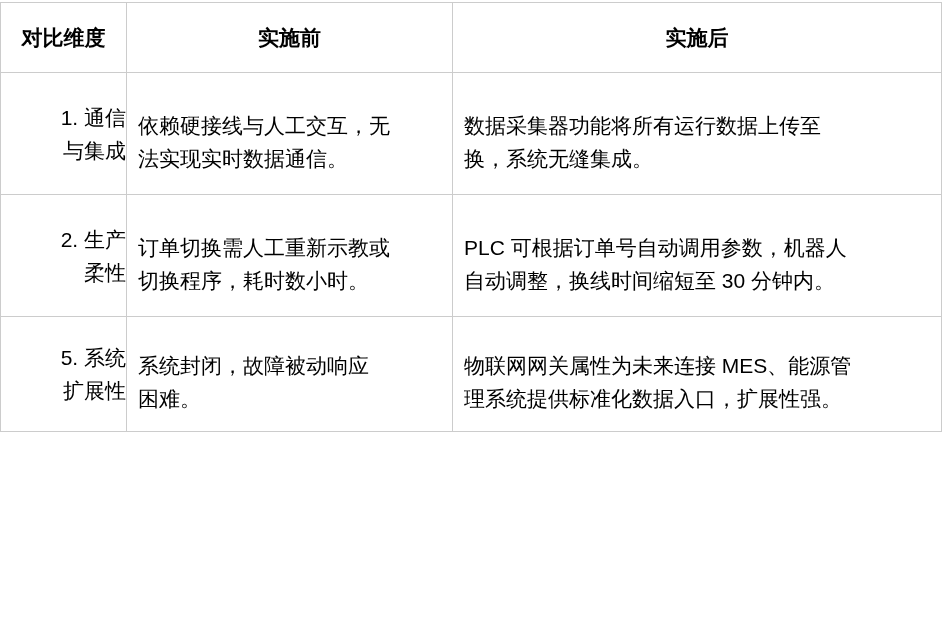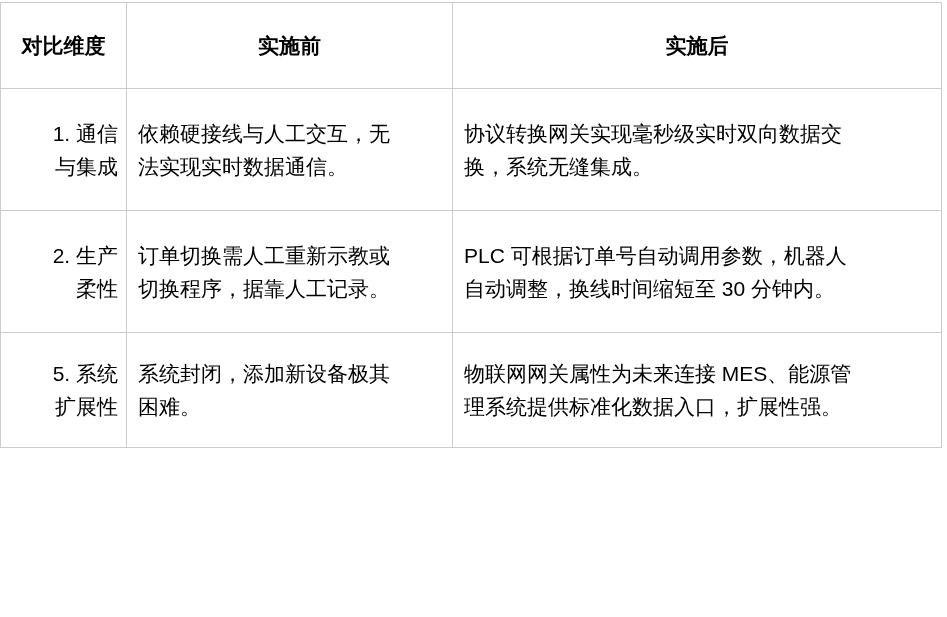--- a/index.html
+++ b/index.html
@@ -22,33 +22,33 @@
   table.cmp col.c1 { width: 126px; }
   table.cmp col.c2 { width: 326px; }
   table.cmp col.c3 { width: 489px; }
   table.cmp th, table.cmp td {
     border: 1px solid #cccccc;
     font-size: 21px;
     line-height: 33px;
     vertical-align: middle;
     white-space: pre-line;
     overflow: hidden;
-    padding: 8px;
+    padding: 0;
   }
   table.cmp th {
     font-weight: bold;
     text-align: center;
     height: 69px;
   }
   table.cmp td.dim {
     text-align: right;
   }
   table.cmp td.txt {
     text-align: left;
-    padding: 0 8px 0 11px;
+    padding: 16px 8px 0 11px;
   }
   tr.row-1 td { height: 105px; }
   tr.row-2 td { height: 105px; margin-left: 31px; }
   tr.row-3 td { height: 127px; }
   tr.row-4 td { height: 105px; }
   tr.row-5 td { height: 98px; margin-top: 14px; }
 </style>
 </head>
 <body>
 
@@ -64,33 +64,33 @@
       <th>实施前</th>
       <th>实施后</th>
     </tr>
   </thead>
   <tbody>
     <tr class="row-1">
       <td class="dim">1. 通信
 与集成</td>
       <td class="txt">依赖硬接线与人工交互，无
 法实现实时数据通信。</td>
-      <td class="txt">协议转换网关实现毫秒级实时双向数据交
+      <td class="txt">数据采集器功能将所有运行数据上传至
 换，系统无缝集成。</td>
     </tr>
     <tr class="row-2">
       <td class="dim">2. 生产
 柔性</td>
       <td class="txt">订单切换需人工重新示教或
-切换程序，据靠人工记录。</td>
+切换程序，耗时数小时。</td>
       <td class="txt">PLC 可根据订单号自动调用参数，机器人
 自动调整，换线时间缩短至 30 分钟内。</td>
     </tr>
     <tr class="row-5">
       <td class="dim">5. 系统
 扩展性</td>
-      <td class="txt">系统封闭，添加新设备极其
+      <td class="txt">系统封闭，故障被动响应
 困难。</td>
       <td class="txt">物联网网关属性为未来连接 MES、能源管
 理系统提供标准化数据入口，扩展性强。</td>
     </tr>
   </tbody>
 </table>
 
 </body></html>

